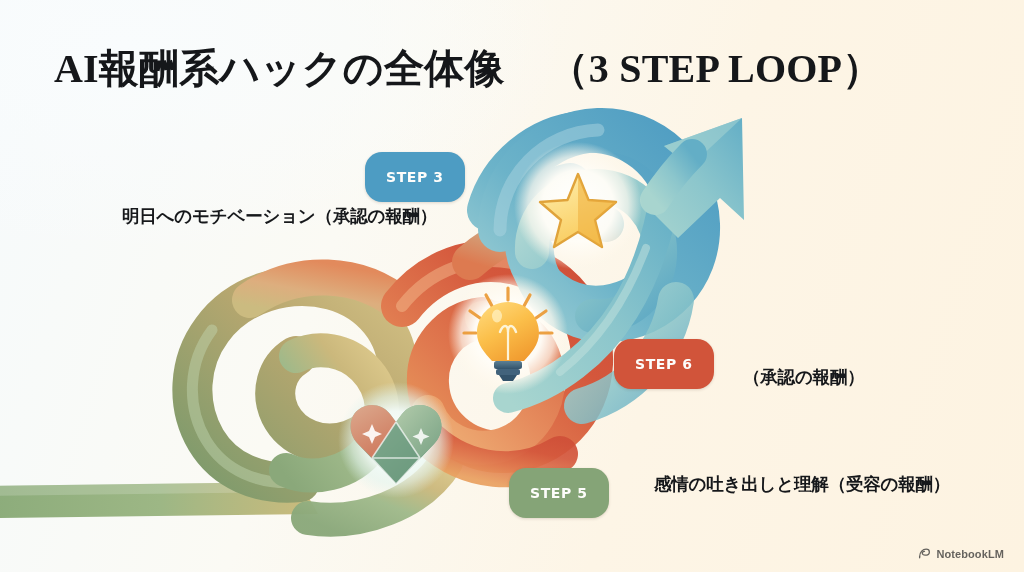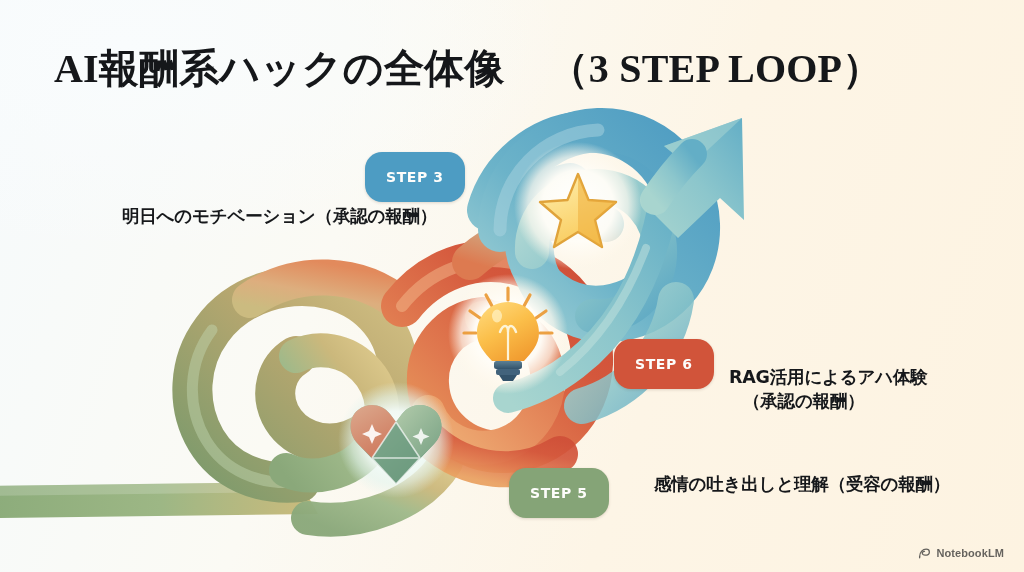--- a/index.html
+++ b/index.html
@@ -93,20 +93,21 @@
   
   #badge-1 { left: 509px; top: 468px; background: #85a477; }
   #text-1  { left: 623px; top: 472px; margin-left: 31px; }
 
   
   .watermark {
     position: absolute;
     right: 20px;
     bottom: 12px;
     display: flex;
+    align-items: center;
     gap: 5px;
     opacity: 0.72;
   }
   .watermark .wm-text {
     font-size: 11px;
     font-weight: 600;
     color: #2b2b2b;
     letter-spacing: 0.1px;
     font-family: "Liberation Sans", sans-serif;
   }
@@ -377,21 +378,20 @@
   <div class="title-wrap">
     <span class="title-main">AI報酬系ハックの全体像</span>
     <span class="title-sub">（3 STEP LOOP）</span>
   </div>
 
   <div class="badge" id="badge-3" style="background: rgb(77, 156, 195);">STEP 3</div>
   <div class="step-text" id="text-3">明日へのモチベーション（承認の報酬）</div>
 
   <div class="badge" id="badge-2" style="background: rgb(209, 84, 58);">STEP 6</div>
   <div class="step-text" id="text-2">
-    <span class="l1">RAG活用によるアハ体験</span>
     <span class="l2">（承認の報酬）</span>
   </div>
 
   <div class="badge" id="badge-1" style="background: rgb(133, 164, 119);">STEP 5</div>
   <div class="step-text" id="text-1">感情の吐き出しと理解（受容の報酬）</div>
 
   <div class="watermark">
     <svg width="13" height="13" viewBox="0 0 24 24">
       <path d="M3 18 C3 9 9 4 15 4 C19 4 21 6 21 9 C21 13 17 15 13 15 C10 15 8 13.5 8 11.5 C8 9.5 10 8 12 8" fill="none" stroke="#2b2b2b" stroke-width="2.4" stroke-linecap="round"></path>
       <path d="M3 18 L3 20" stroke="#2b2b2b" stroke-width="2.4" stroke-linecap="round"></path>

